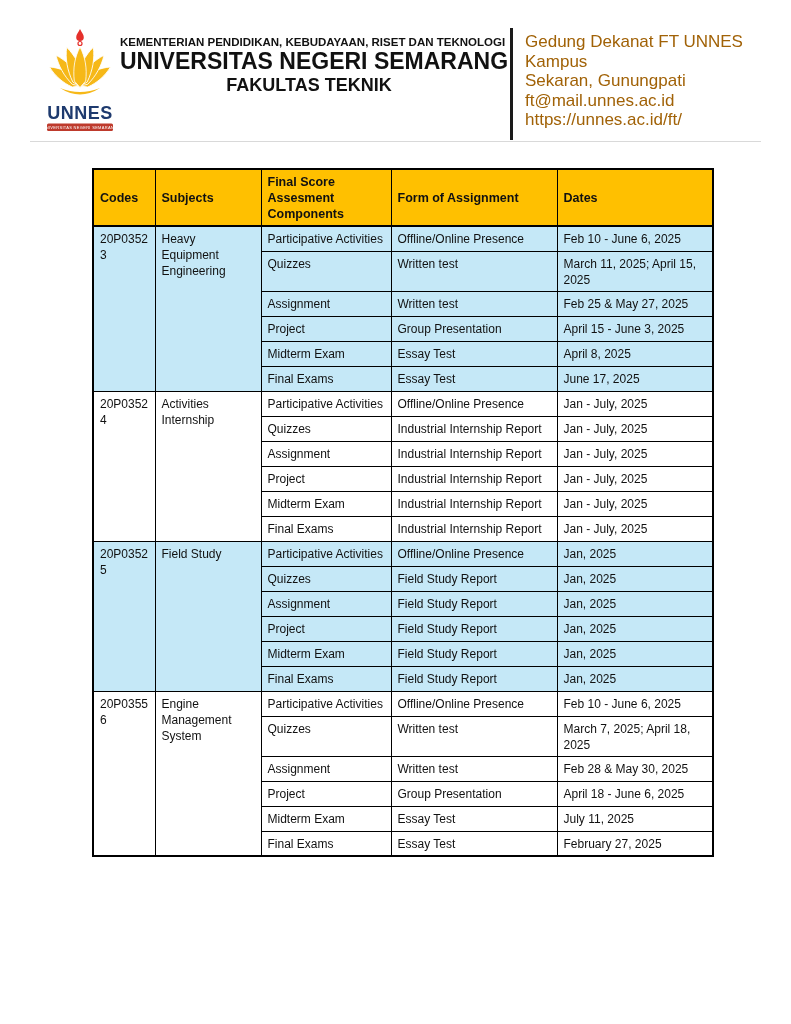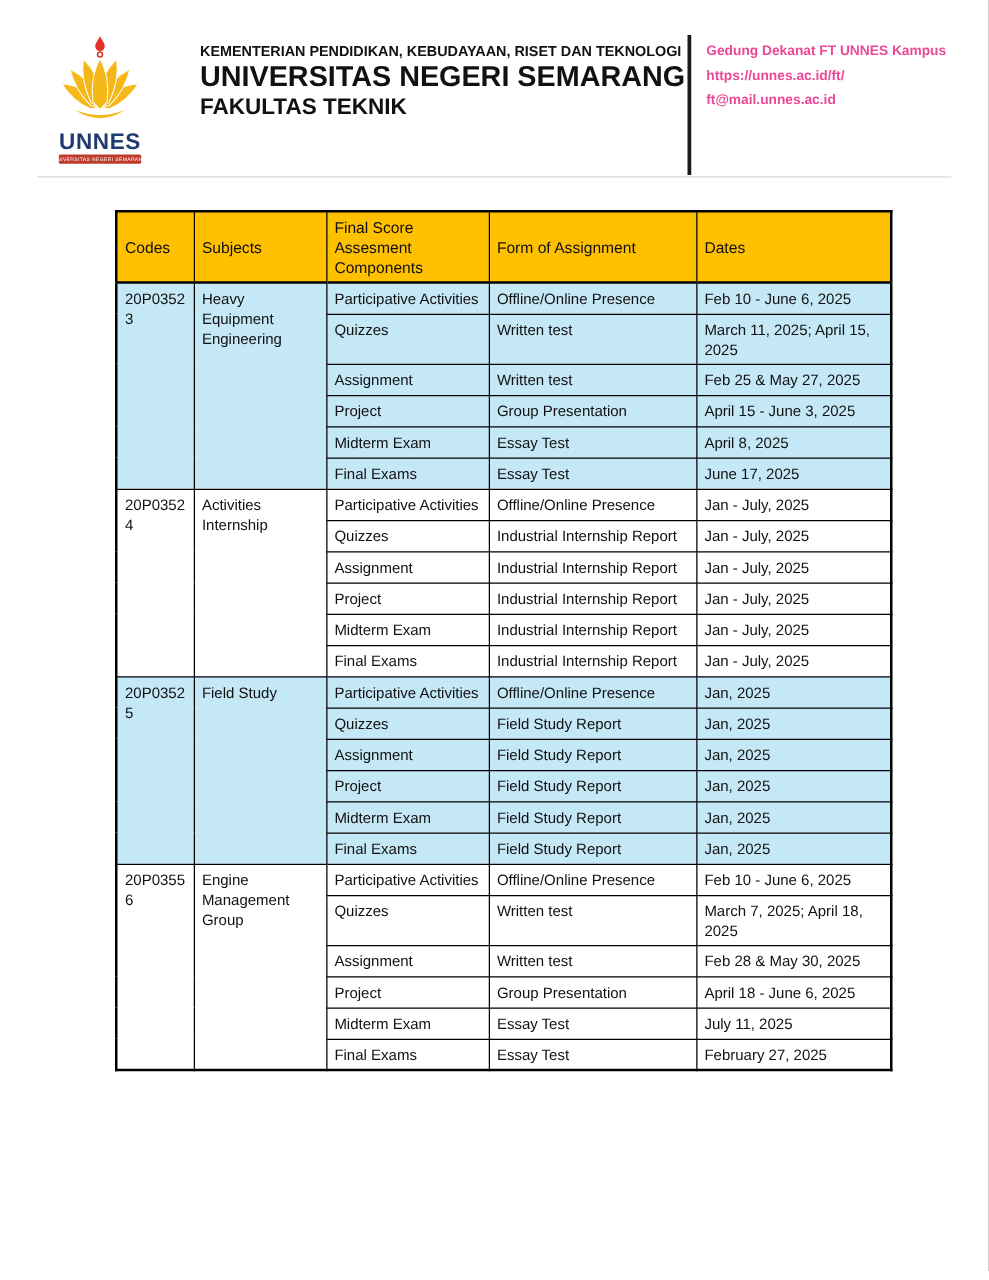--- a/index.html
+++ b/index.html
@@ -13,50 +13,50 @@
     width:791px;height:1024px;background:#fff;margin:0 auto;position:relative;
     font-family:"Liberation Sans",sans-serif;color:#111;overflow:hidden;
   }
   
   .letterhead{
     position:absolute;top:26px;left:40px;right:28px;height:116px;
     display:flex;align-items:flex-start;
   }
   .logo-wrap{width:80px;flex:0 0 80px;margin-top:2px;}
   .lh-center{
-    flex:0 0 378px;width:378px;text-align:left;padding-top:10px;margin-left:40px;
+    flex:0 0 378px;width:378px;text-align:center;padding-top:10px;
   }
   .lh-ministry{font-size:11.5px;font-weight:bold;letter-spacing:0px;white-space:nowrap;}
   .lh-univ{font-size:23px;font-weight:bold;line-height:1.1;margin-top:1px;white-space:nowrap;}
   .lh-fac{font-size:18px;font-weight:bold;margin-top:1px;}
   .lh-divider{
     width:3px;background:#1a1a1a;height:112px;margin:2px 12px 0 12px;flex:0 0 3px;
   }
   .lh-contact{
-    padding-top:6px;font-size:11px;line-height:19.5px;font-weight:700;color:#ec4899;
+    padding-top:6px;font-size:17px;line-height:19.5px;font-weight:400;color:#a16207;
   }
   .lh-rule{
     position:absolute;top:141px;left:30px;right:30px;height:1px;background:#d9d9d9;
   }
   
   .tbl-wrap{position:absolute;top:168px;left:92px;}
   table.schedule{
     border-collapse:collapse;table-layout:fixed;width:620px;
     font-size:12px;line-height:16px;
   }
   table.schedule th, table.schedule td{
     border:1px solid var(--border);
     padding:4px 5px 3px 6px;
     vertical-align:top;text-align:left;
     overflow-wrap:break-word;
   }
   table.schedule{border:2px solid var(--border);}
   table.schedule thead th{
     background:var(--gold);
-    font-weight:normal;font-size:12.5px;
+    font-weight:bold;font-size:12.5px;
     height:54px;vertical-align:middle;
     border-bottom:2px solid var(--border);
   }
   table.schedule td{height:25px;background:#fff;}
   tr.hl td{background:var(--blue);}
   td.code-cell, td.subject-cell{vertical-align:middle;}
   
   .logo-wrap svg{display:block;}
 </style>
 </head>
@@ -94,22 +94,23 @@
     <div class="lh-center">
       <div class="lh-ministry">KEMENTERIAN PENDIDIKAN, KEBUDAYAAN, RISET DAN TEKNOLOGI</div>
       <div class="lh-univ">UNIVERSITAS NEGERI SEMARANG</div>
       <div class="lh-fac">FAKULTAS TEKNIK</div>
     </div>
 
     <div class="lh-divider"></div>
 
     <div class="lh-contact">
       <div>Gedung Dekanat FT UNNES Kampus</div>
+      <div>Sekaran, Gunungpati</div>
+      <div>ft@mail.unnes.ac.id</div>
       <div>https://unnes.ac.id/ft/</div>
-      <div>ft@mail.unnes.ac.id</div>
     </div>
   </div>
 
   <div class="lh-rule"></div>
 
   <div class="tbl-wrap">
     <table class="schedule">
       <colgroup>
         <col style="width:62px">
           <col style="width:106px">
@@ -218,21 +219,21 @@
             <td>Field Study Report</td>
             <td>Jan, 2025</td>
           </tr>
           <tr class="hl">
             <td>Final Exams</td>
             <td>Field Study Report</td>
             <td>Jan, 2025</td>
           </tr>
           <tr>
             <td rowspan="6" class="code-cell">20P03556</td>
-            <td rowspan="6" class="subject-cell">Engine Management Group</td>
+            <td rowspan="6" class="subject-cell">Engine Management System</td>
             <td>Participative Activities</td>
             <td>Offline/Online Presence</td>
             <td>Feb 10 - June 6, 2025</td>
           </tr>
           <tr>
             <td>Quizzes</td>
             <td>Written test</td>
             <td>March 7, 2025; April 18, 2025</td>
           </tr>
           <tr>

